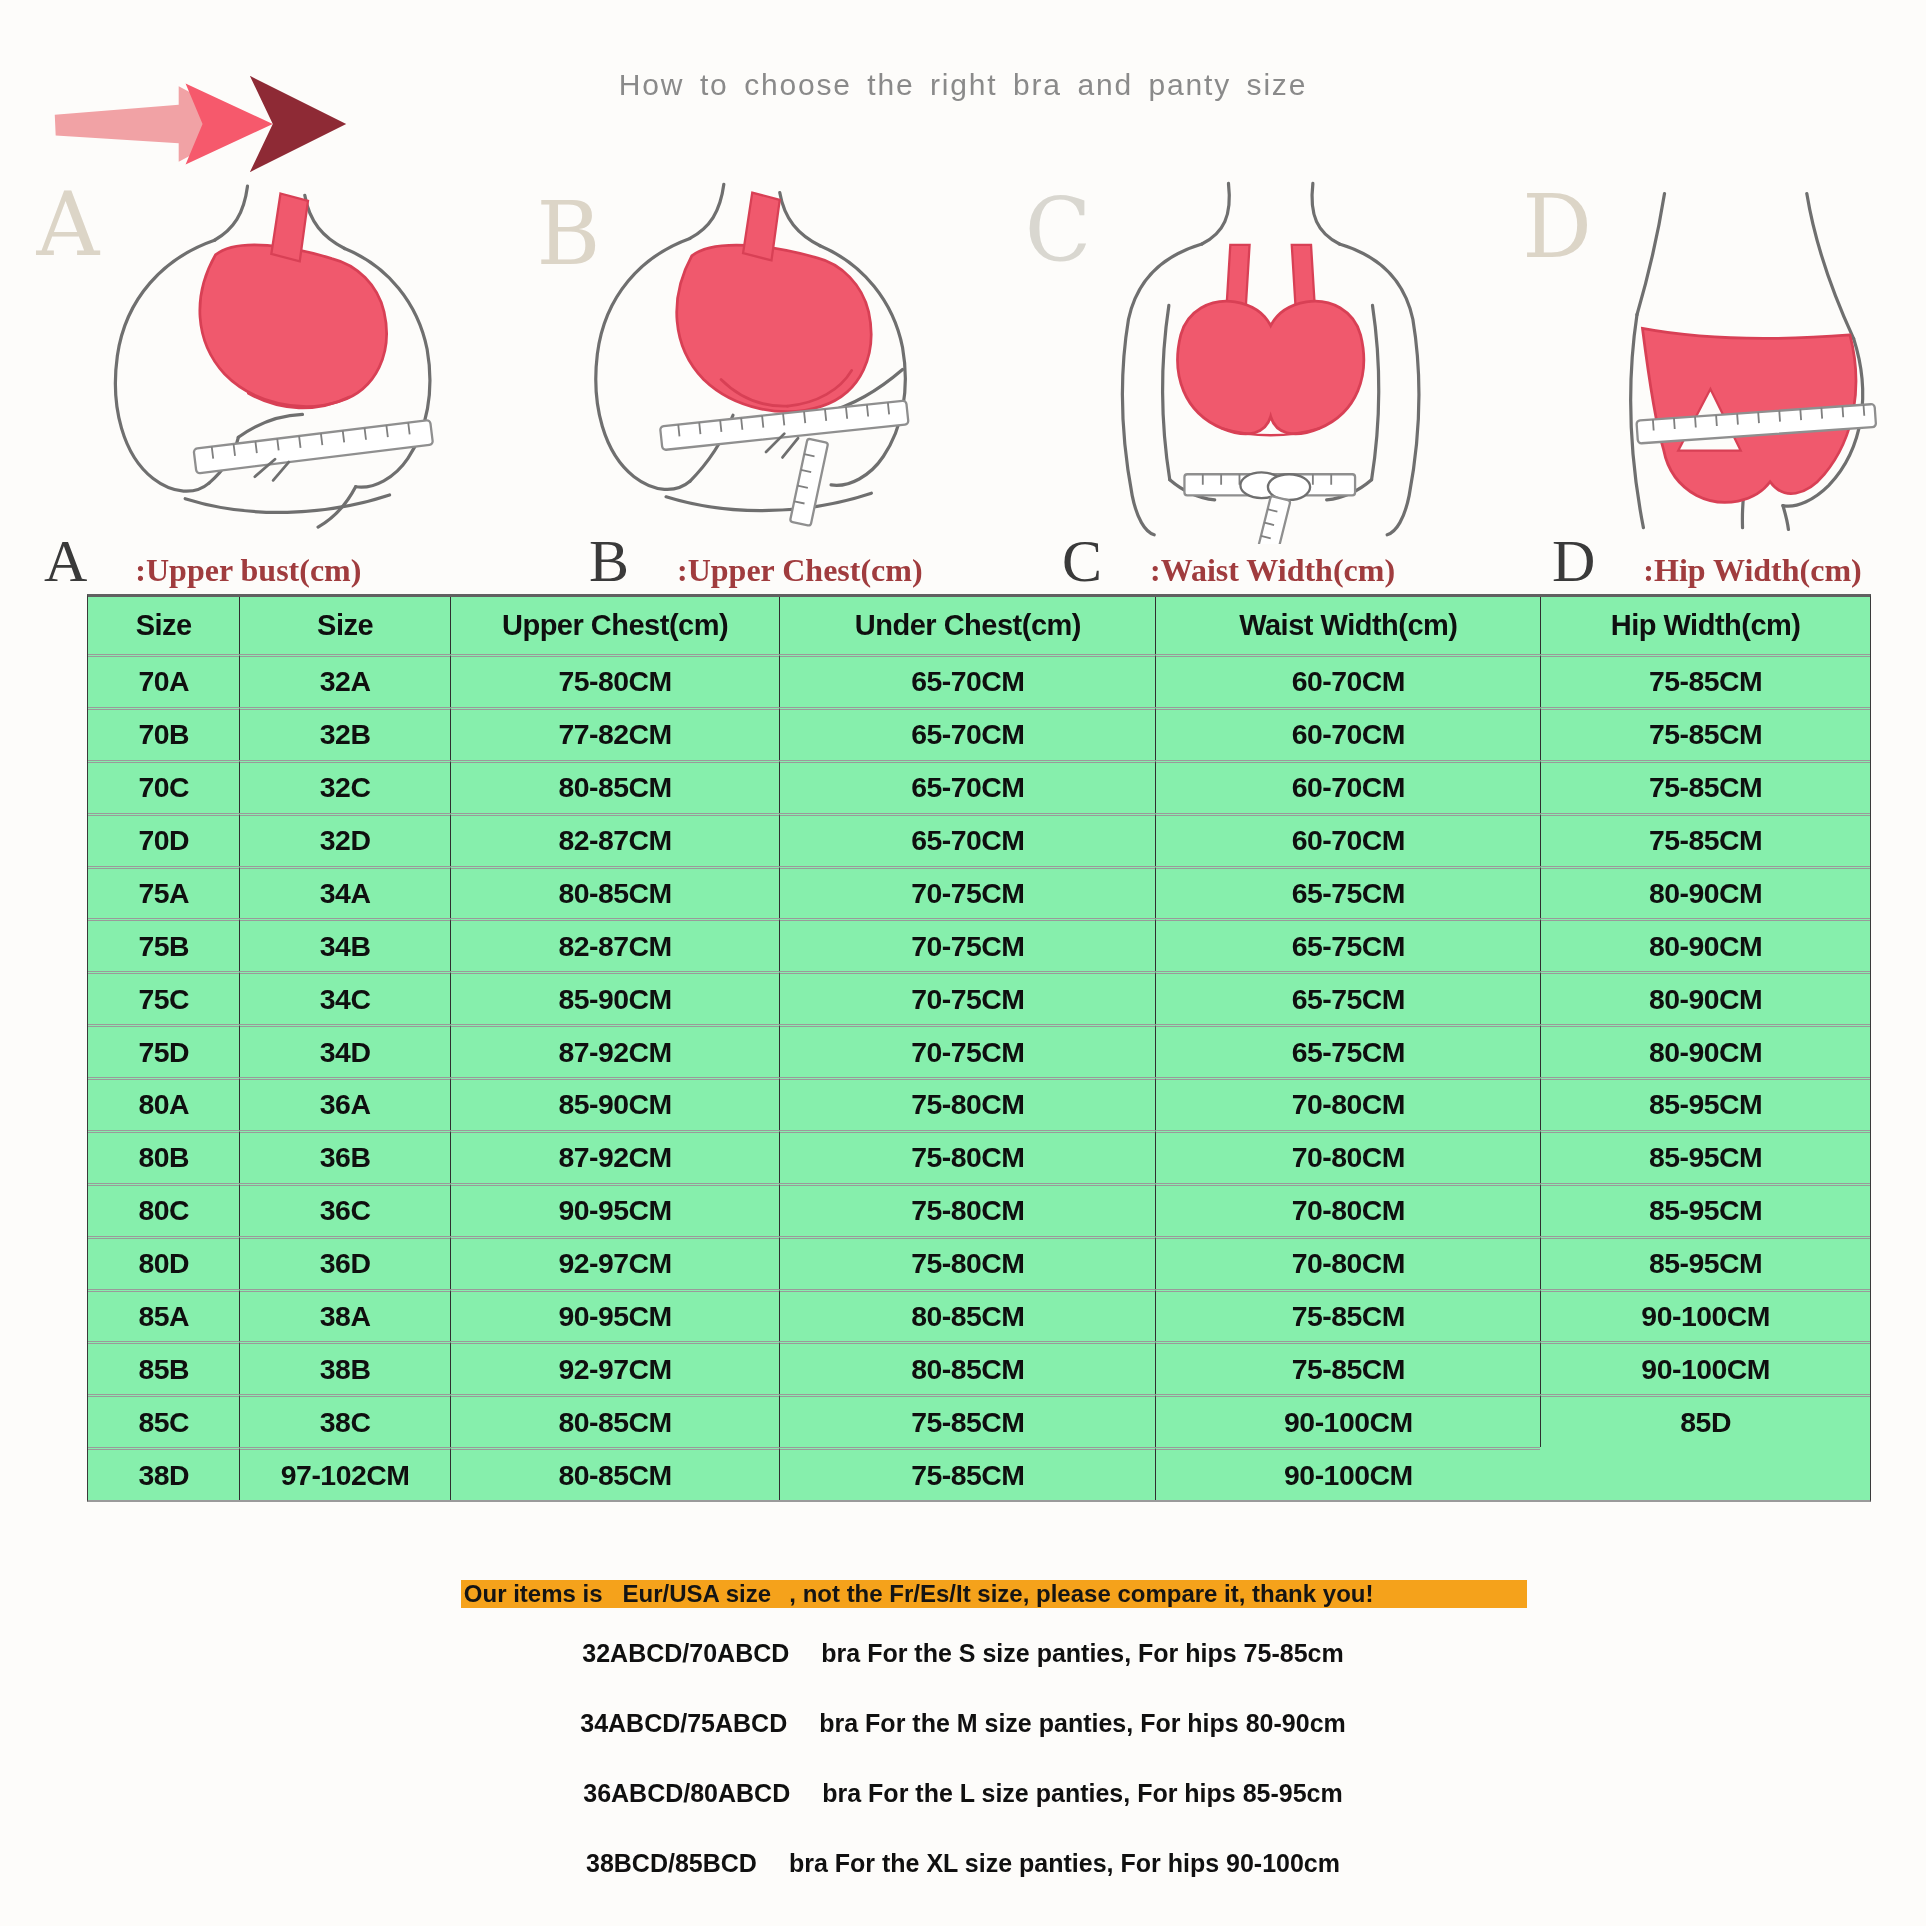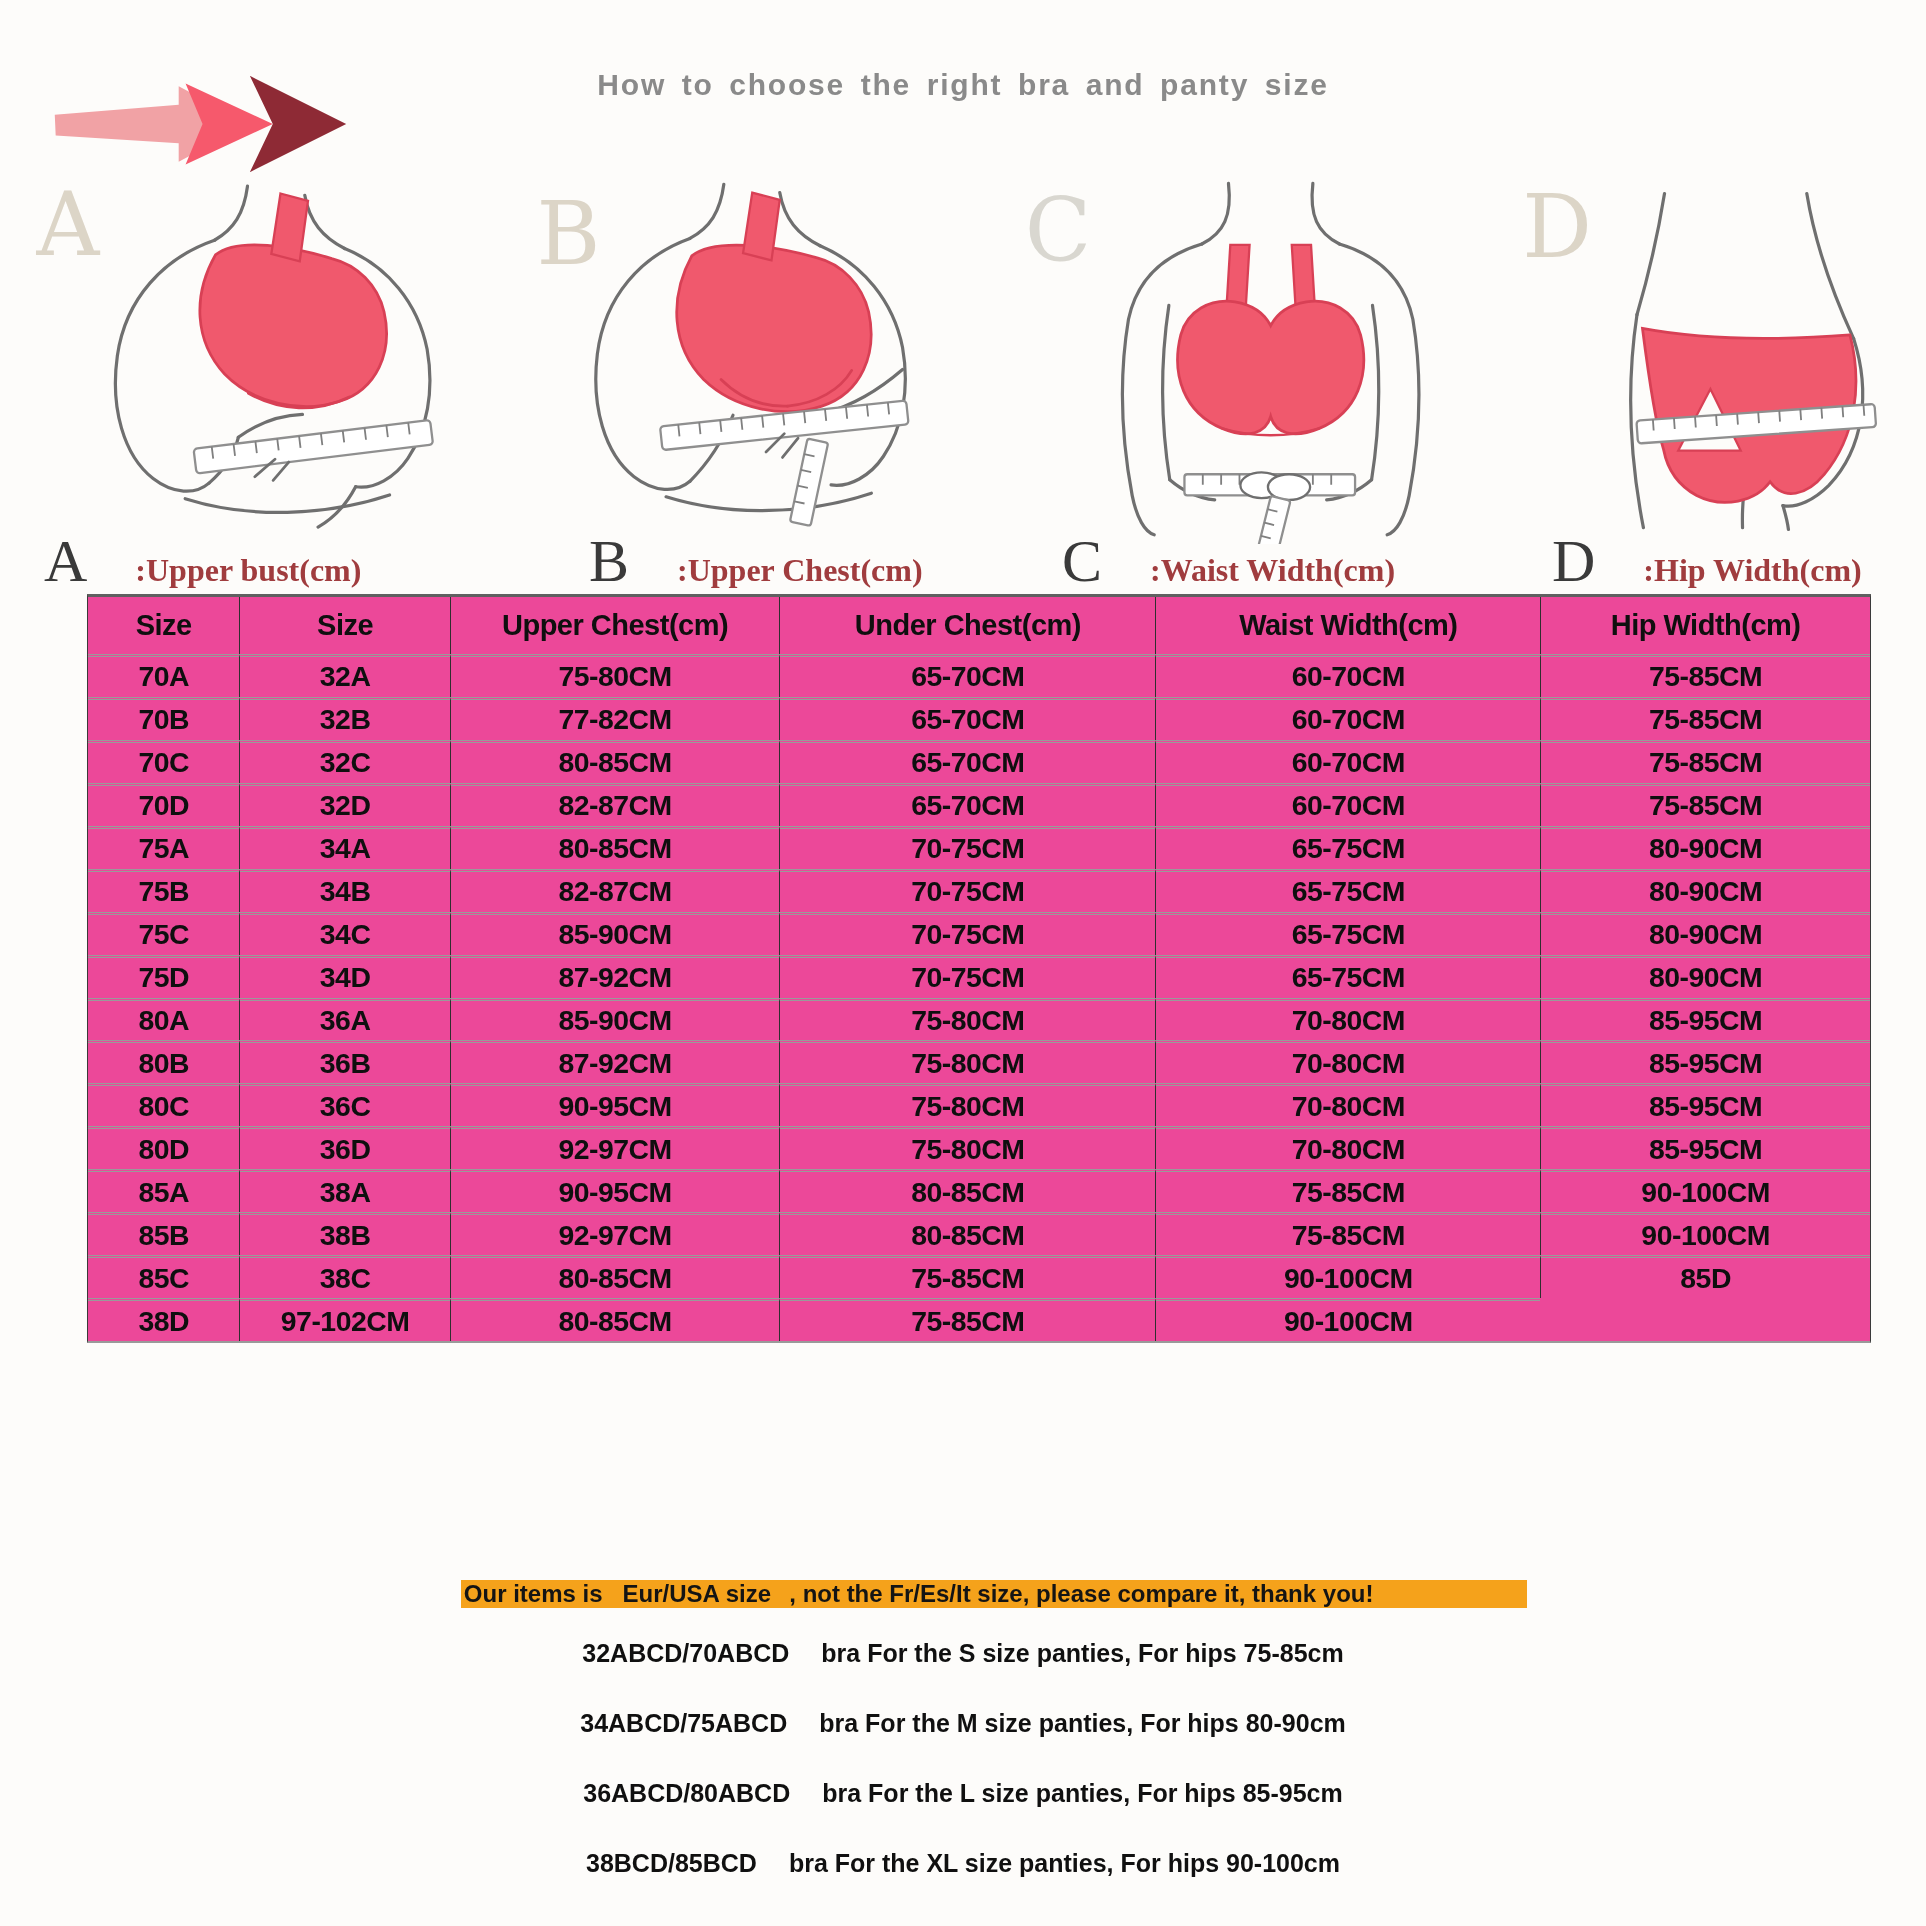--- a/index.html
+++ b/index.html
@@ -3,21 +3,21 @@
 <meta charset="utf-8">
 <style>
   html,body{margin:0;padding:0;background:#ffffff;}
   #canvas{
     position:relative;width:1926px;height:1926px;overflow:hidden;
     background:#fdfcfa;font-family:"Liberation Sans",sans-serif;
   }
   
   .title{
     position:absolute;top:68px;left:0;width:100%;text-align:center;
-    font-size:30px;font-weight:bold;color:#8a8a8a;
+    font-size:30px;font-weight:normal;color:#8a8a8a;
     letter-spacing:1.8px;word-spacing:5.5px;
   }
   
   .arrows{position:absolute;left:41px;top:55px;width:358px;height:138px;}
   
   .figure{position:absolute;top:177px;height:362px;}
   .figure svg{position:absolute;left:0;top:0;}
   #fig-a{left:18.3px;width:459px;}
   #fig-b{left:509px;width:459px;}
   #fig-c{left:1023px;width:477px;height:367px;}
@@ -36,27 +36,27 @@
     font-family:"Liberation Serif","DejaVu Serif",serif;white-space:nowrap;
   }
   .caption .cap-letter{font-size:60px;color:#3a3a3a;font-weight:400;line-height:1;}
   .caption .cap-text{font-size:32px;font-weight:bold;color:#a03c3e;margin-left:48px;}
   #cap-a{left:44px;}
   #cap-b{left:589px;}
   #cap-c{left:1062px;}
   #cap-d{left:1552px;}
   
   .size-table{
-    position:absolute;left:87px;top:594px;width:1784px;height:749px;
+    position:absolute;left:87px;top:594px;width:1784px;height:908px;
     display:grid;box-sizing:border-box;
     grid-template-columns:8.5% 11.8% 18.5% 21.1% 21.6% 18.5%;
     grid-template-rows:57px repeat(16,1fr);
     border-left:1.4px solid #3a3a3a;border-right:1.4px solid #3a3a3a;
     border-top:3.7px solid #606060;border-bottom:2.8px solid #9a9a9a;
-    background:#ec4899;
+    background:#86efac;
   }
   .cell{
     display:flex;align-items:center;justify-content:center;
     font-weight:bold;color:#0f0f0f;font-size:28.4px;letter-spacing:-0.5px;
     border-left:1.4px solid #2f2f2f;box-sizing:border-box;white-space:nowrap;
   }
   .cell:nth-child(6n+1){border-left:none;}
   .cell:nth-child(n+7){border-top:3.2px double #9a9a9a;}
   .cell:nth-child(-n+6){font-size:29px;}
   

